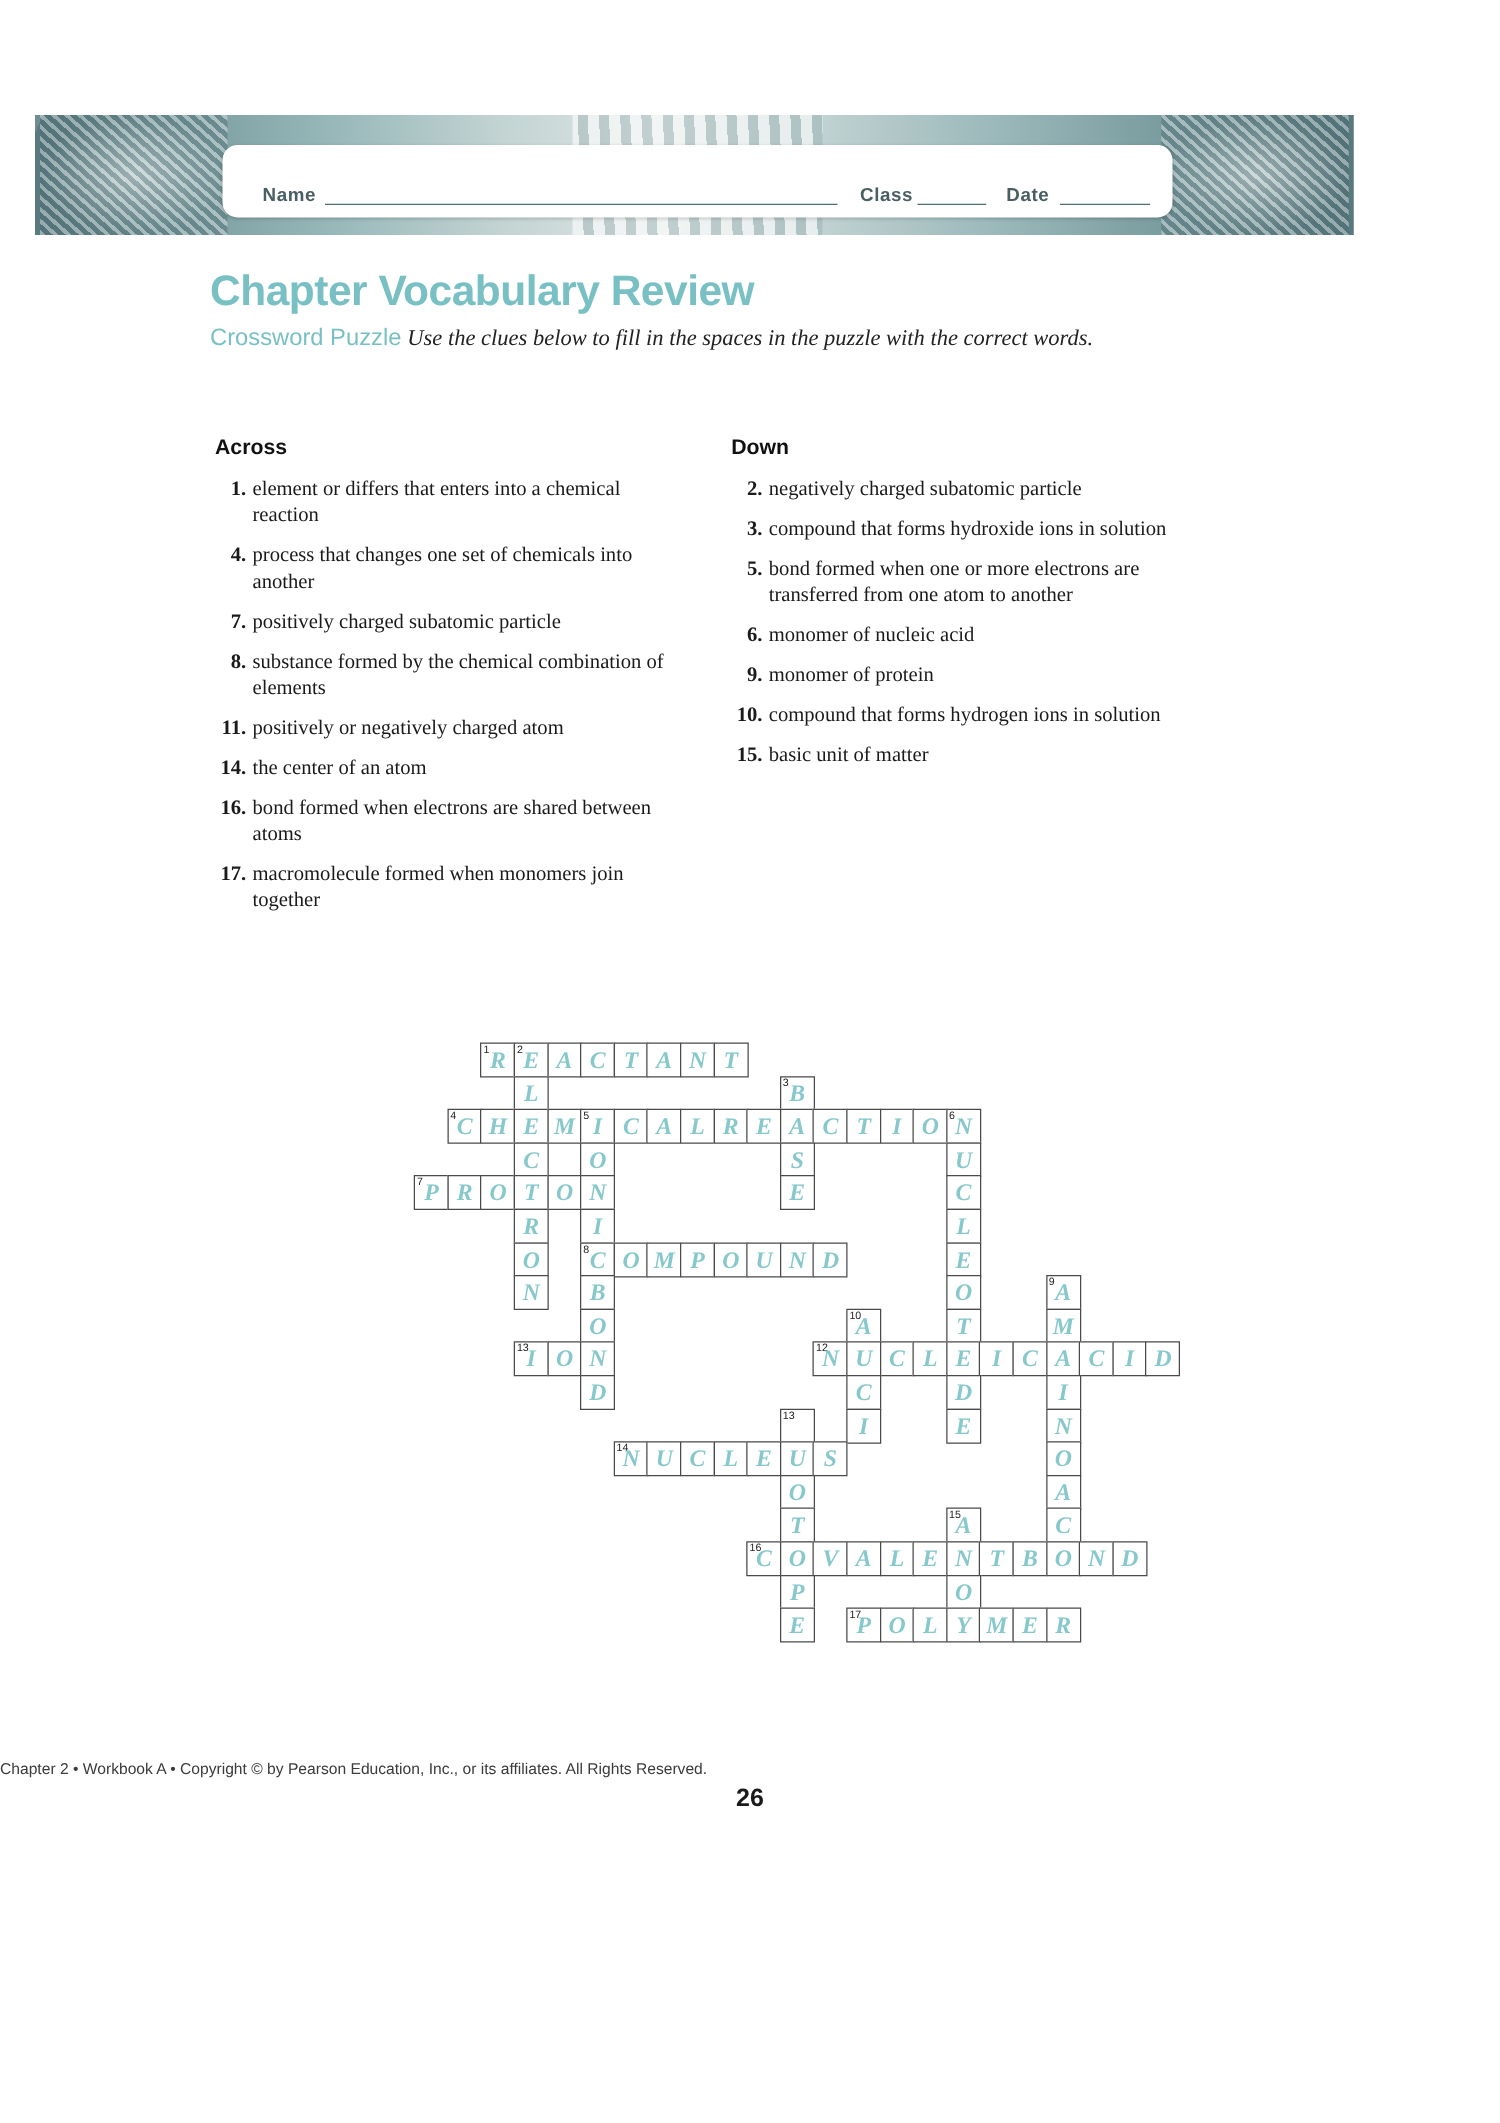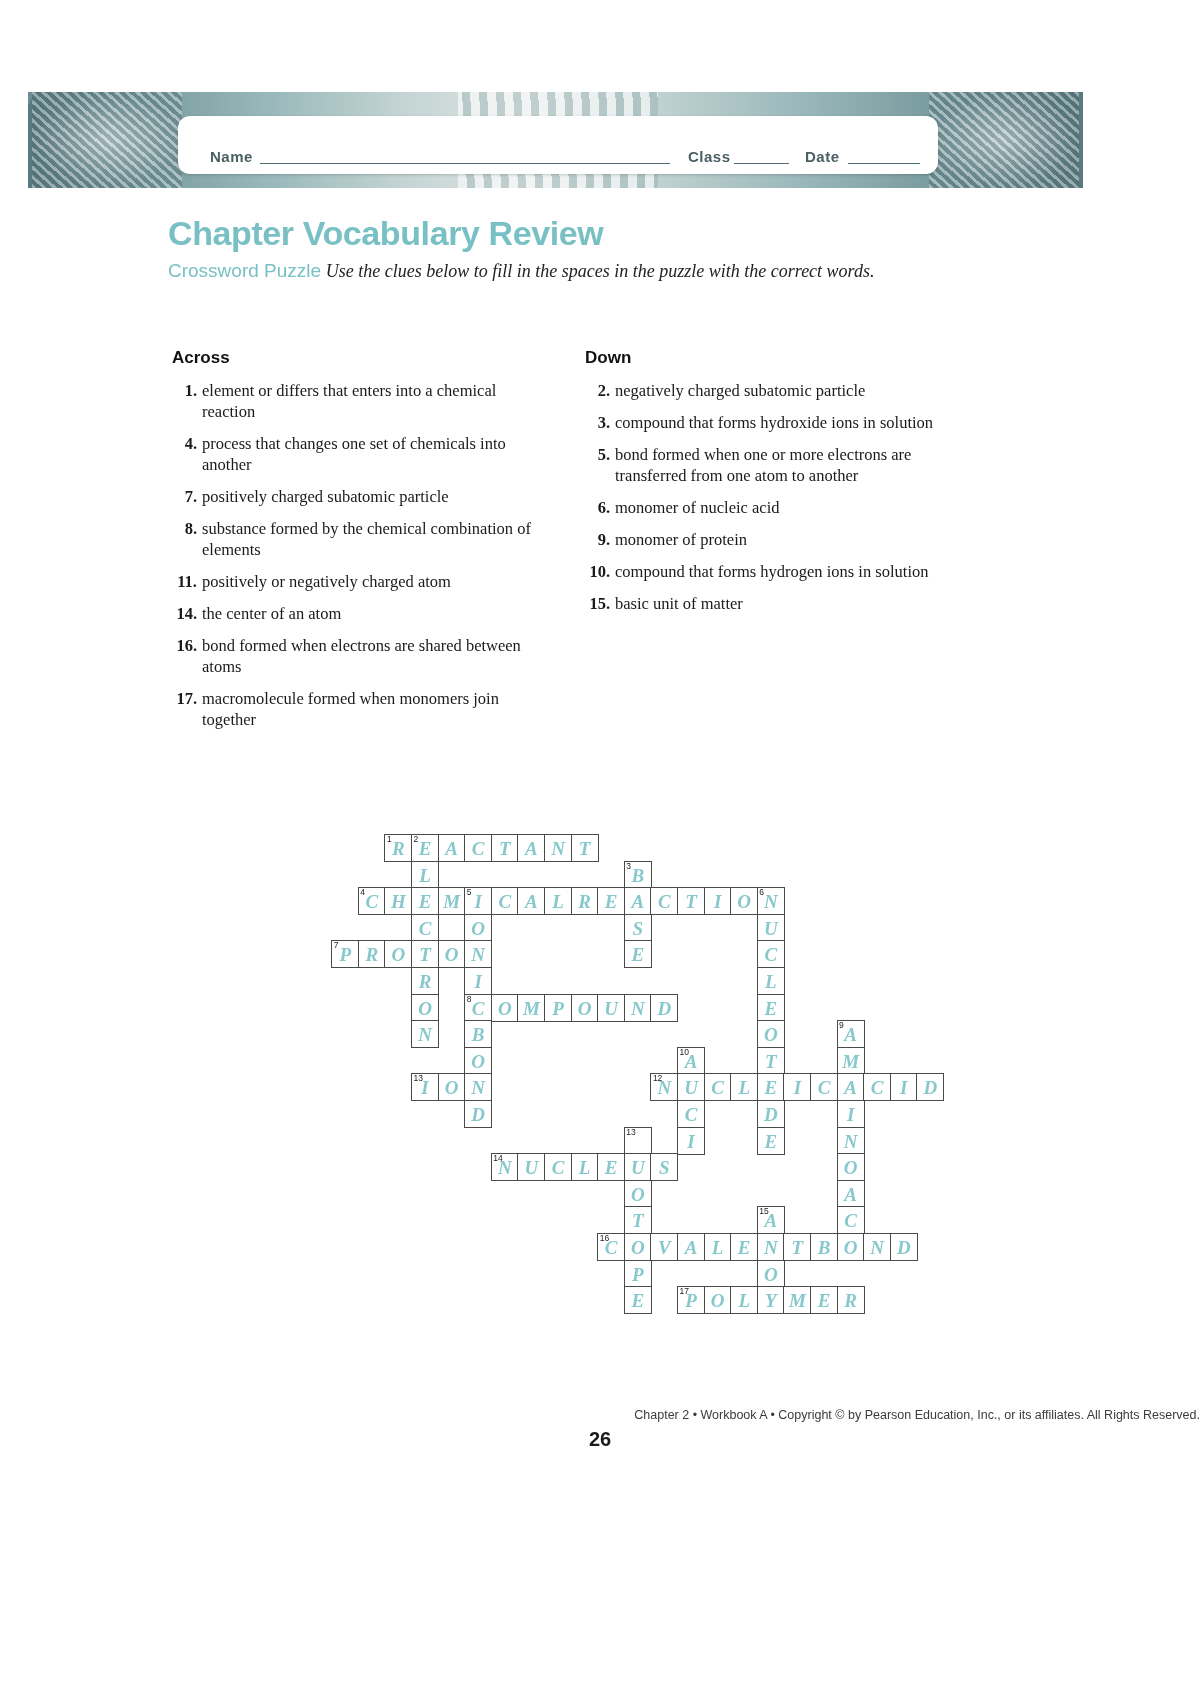--- a/index.html
+++ b/index.html
@@ -103,21 +103,21 @@
     line-height:24px;
   }
   .cell span.num {
     position:absolute; left:1.5px; top:0px;
     font-family:"Liberation Sans", sans-serif;
     font-size:8.5px; color:#222; line-height:9px;
   }
 
   
   #footer {
-    position:absolute; left:0; right:0; top:1408px; text-align:right;
+    position:absolute; left:0; right:0; top:1408px; text-align:left;
     font-family:"Liberation Sans", sans-serif;
     font-size:12.5px; color:#3b3b3b;
   }
   #page-num {
     position:absolute; left:0; right:0; top:1428px; text-align:center;
     font-family:"Liberation Sans", sans-serif;
     font-weight:bold; font-size:20px; color:#1a1a1a;
   }
 </style>
 </head>

